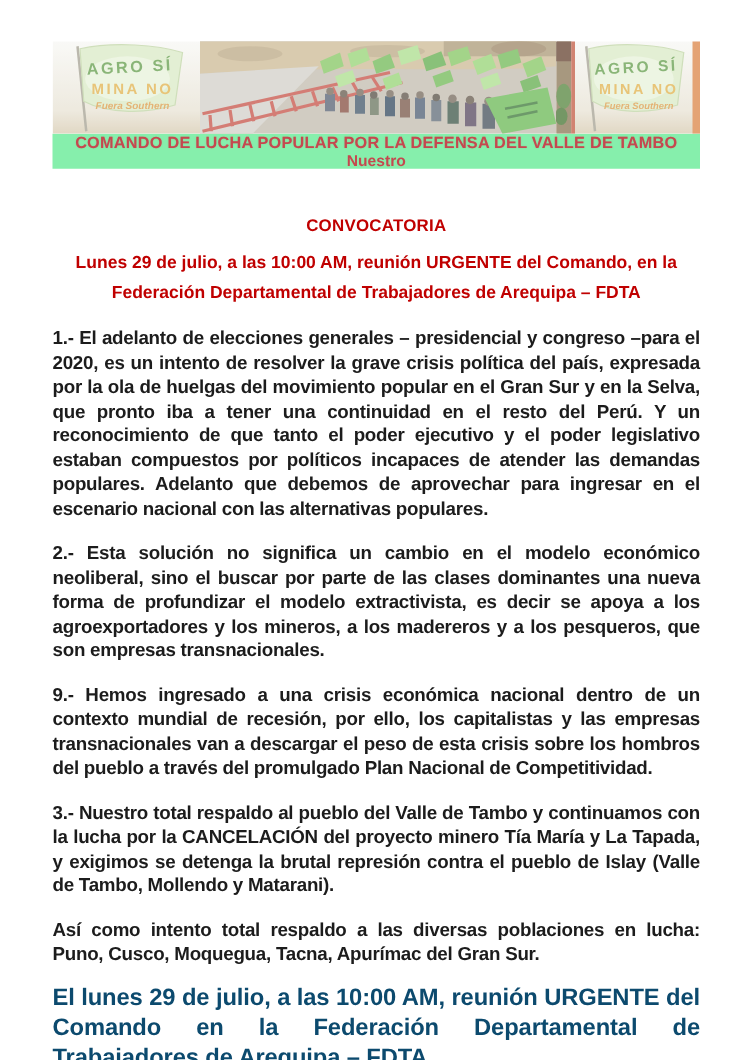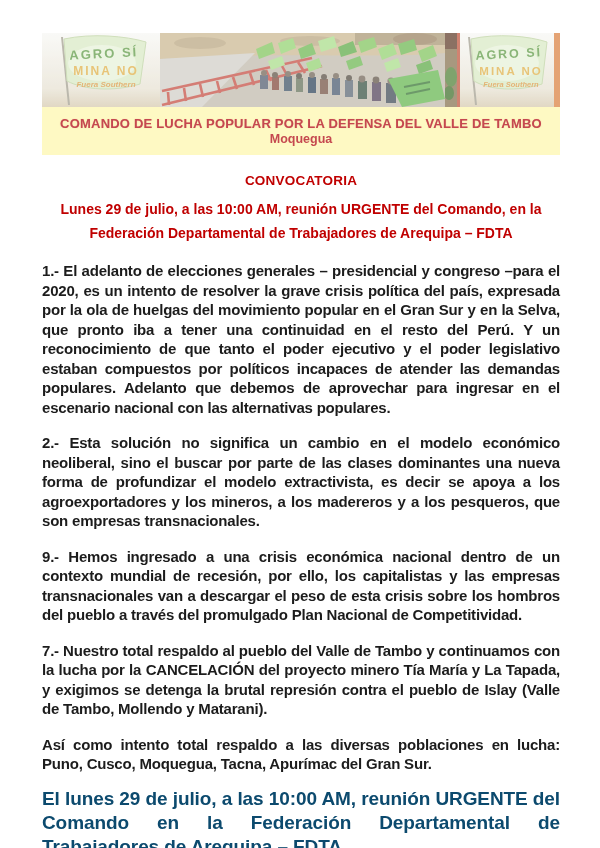--- a/index.html
+++ b/index.html
@@ -8,21 +8,21 @@
     font-family:"Liberation Sans",sans-serif;font-weight:bold;color:#1c1c1c;
   }
   .page{width:600px;height:848px;box-sizing:border-box;padding:33px 40px 0 42px;}
 
   
   .banner{width:518px;height:110px;position:relative;}
   .photos{display:flex;height:74px;width:518px;overflow:hidden;}
   .panel{position:relative;height:74px;}
   .panel svg{display:block;}
   .band{
-    width:518px;height:48px;background:#fef9c3;
+    width:518px;height:28px;background:#86efac;
     display:flex;flex-direction:column;align-items:center;justify-content:center;
     gap:1px;
   }
   .band-title{
     color:#c5484f;font-size:13px;letter-spacing:0.2px;white-space:nowrap;
     text-shadow:0 0 1px rgba(197,72,79,.35);
   }
   .band-subtitle{color:#c5484f;font-size:12.5px;}
 
   
@@ -155,29 +155,29 @@
           <text x="66" y="42" text-anchor="middle" font-size="11.5" font-weight="bold" fill="#e2b452" letter-spacing="2">MINA NO</text>
           <text x="66" y="54" text-anchor="middle" font-size="7.5" font-style="italic" fill="#dd9e4f">Fuera Southern</text>
           <rect x="109" y="0" width="6" height="74" fill="#dd8a4e"></rect>
           <rect width="115" height="74" fill="#ffffff" opacity="0.22"></rect>
         </svg>
       </div>
     </div>
 
     <div class="band">
       <div class="band-title">COMANDO DE LUCHA POPULAR POR LA DEFENSA DEL VALLE DE TAMBO</div>
-      <div class="band-subtitle">Moquegua</div>
+      <div class="band-subtitle">Nuestro</div>
     </div>
   </div>
 
   <div class="doc-heading">CONVOCATORIA</div>
   <div class="intro">Lunes 29 de julio, a las 10:00 AM, reunión URGENTE del Comando, en la Federación Departamental de Trabajadores de Arequipa – FDTA</div>
 
   <p class="body">1.- El adelanto de elecciones generales – presidencial y congreso –para el 2020, es un intento de resolver la grave crisis política del país, expresada por la ola de huelgas del movimiento popular en el Gran Sur y en la Selva, que pronto iba a tener una continuidad en el resto del Perú. Y un reconocimiento de que tanto el poder ejecutivo y el poder legislativo estaban compuestos por políticos incapaces de atender las demandas populares. Adelanto que debemos de aprovechar para ingresar en el escenario nacional con las alternativas populares.</p>
   <p class="body">2.- Esta solución no significa un cambio en el modelo económico neoliberal, sino el buscar por parte de las clases dominantes una nueva forma de profundizar el modelo extractivista, es decir se apoya a los agroexportadores y los mineros, a los madereros y a los pesqueros, que son empresas transnacionales.</p>
   <p class="body">9.- Hemos ingresado a una crisis económica nacional dentro de un contexto mundial de recesión, por ello, los capitalistas y las empresas transnacionales van a descargar el peso de esta crisis sobre los hombros del pueblo a través del promulgado Plan Nacional de Competitividad.</p>
-  <p class="body">7.- Nuestro total respaldo al pueblo del Valle de Tambo y continuamos con la lucha por la CANCELACIÓN del proyecto minero Tía María y La Tapada, y exigimos se detenga la brutal represión contra el pueblo de Islay (Valle de Tambo, Mollendo y Matarani).</p>
+  <p class="body">3.- Nuestro total respaldo al pueblo del Valle de Tambo y continuamos con la lucha por la CANCELACIÓN del proyecto minero Tía María y La Tapada, y exigimos se detenga la brutal represión contra el pueblo de Islay (Valle de Tambo, Mollendo y Matarani).</p>
   <p class="body">Así como intento total respaldo a las diversas poblaciones en lucha: Puno, Cusco, Moquegua, Tacna, Apurímac del Gran Sur.</p>
 
   <div class="closing">El lunes 29 de julio, a las 10:00 AM, reunión URGENTE del Comando en la Federación Departamental de Trabajadores de Arequipa – FDTA.</div>
   <p class="signature">EL POPULAR</p>
 
 </div>
 
 </body></html>

